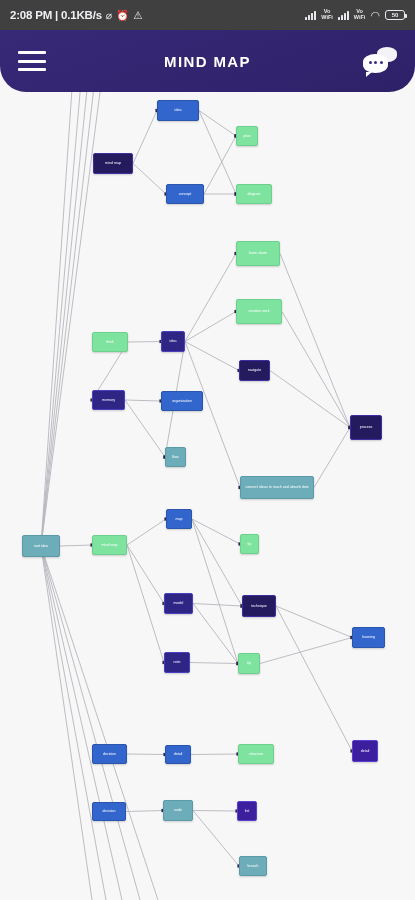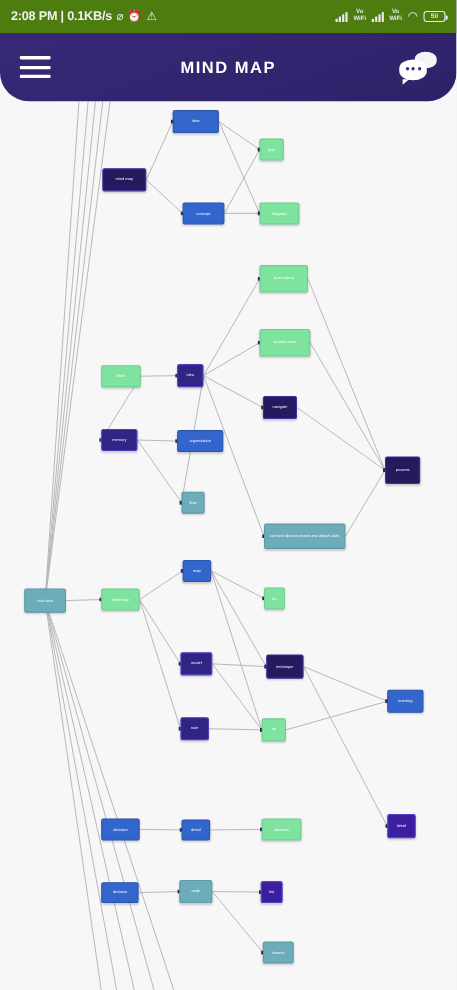--- a/index.html
+++ b/index.html
@@ -7,21 +7,21 @@
     width: 415px; height: 900px;
     font-family: "Liberation Sans", sans-serif;
     background: #f4f4f4;
     overflow: hidden;
   }
   #app { position: relative; width: 415px; height: 900px; background: #f7f7f7; }
 
   
   .statusbar {
     position: absolute; top: 0; left: 0; width: 415px; height: 30px;
-    background: #4d7c0f;
+    background: #404040;
     display: flex; align-items: center; justify-content: space-between;
     padding: 0 10px; z-index: 30;
   }
   .sb-left { display: flex; align-items: center; gap: 4px; }
   .sb-text { color: #f0f0f4; font-size: 11.5px; font-weight: bold; letter-spacing: -0.2px; white-space: nowrap; }
   .sb-ico { color: #e8e8ef; font-size: 10.5px; line-height: 1; display: inline-block; }
   .sb-right { display: flex; align-items: center; gap: 5px; }
   .bars { display: inline-flex; align-items: flex-end; gap: 1px; height: 10px; }
   .bars i { display: block; width: 2px; background: #e8e8ef; border-radius: .5px; }
   .bars i:nth-child(1){height:3px}.bars i:nth-child(2){height:5px}

